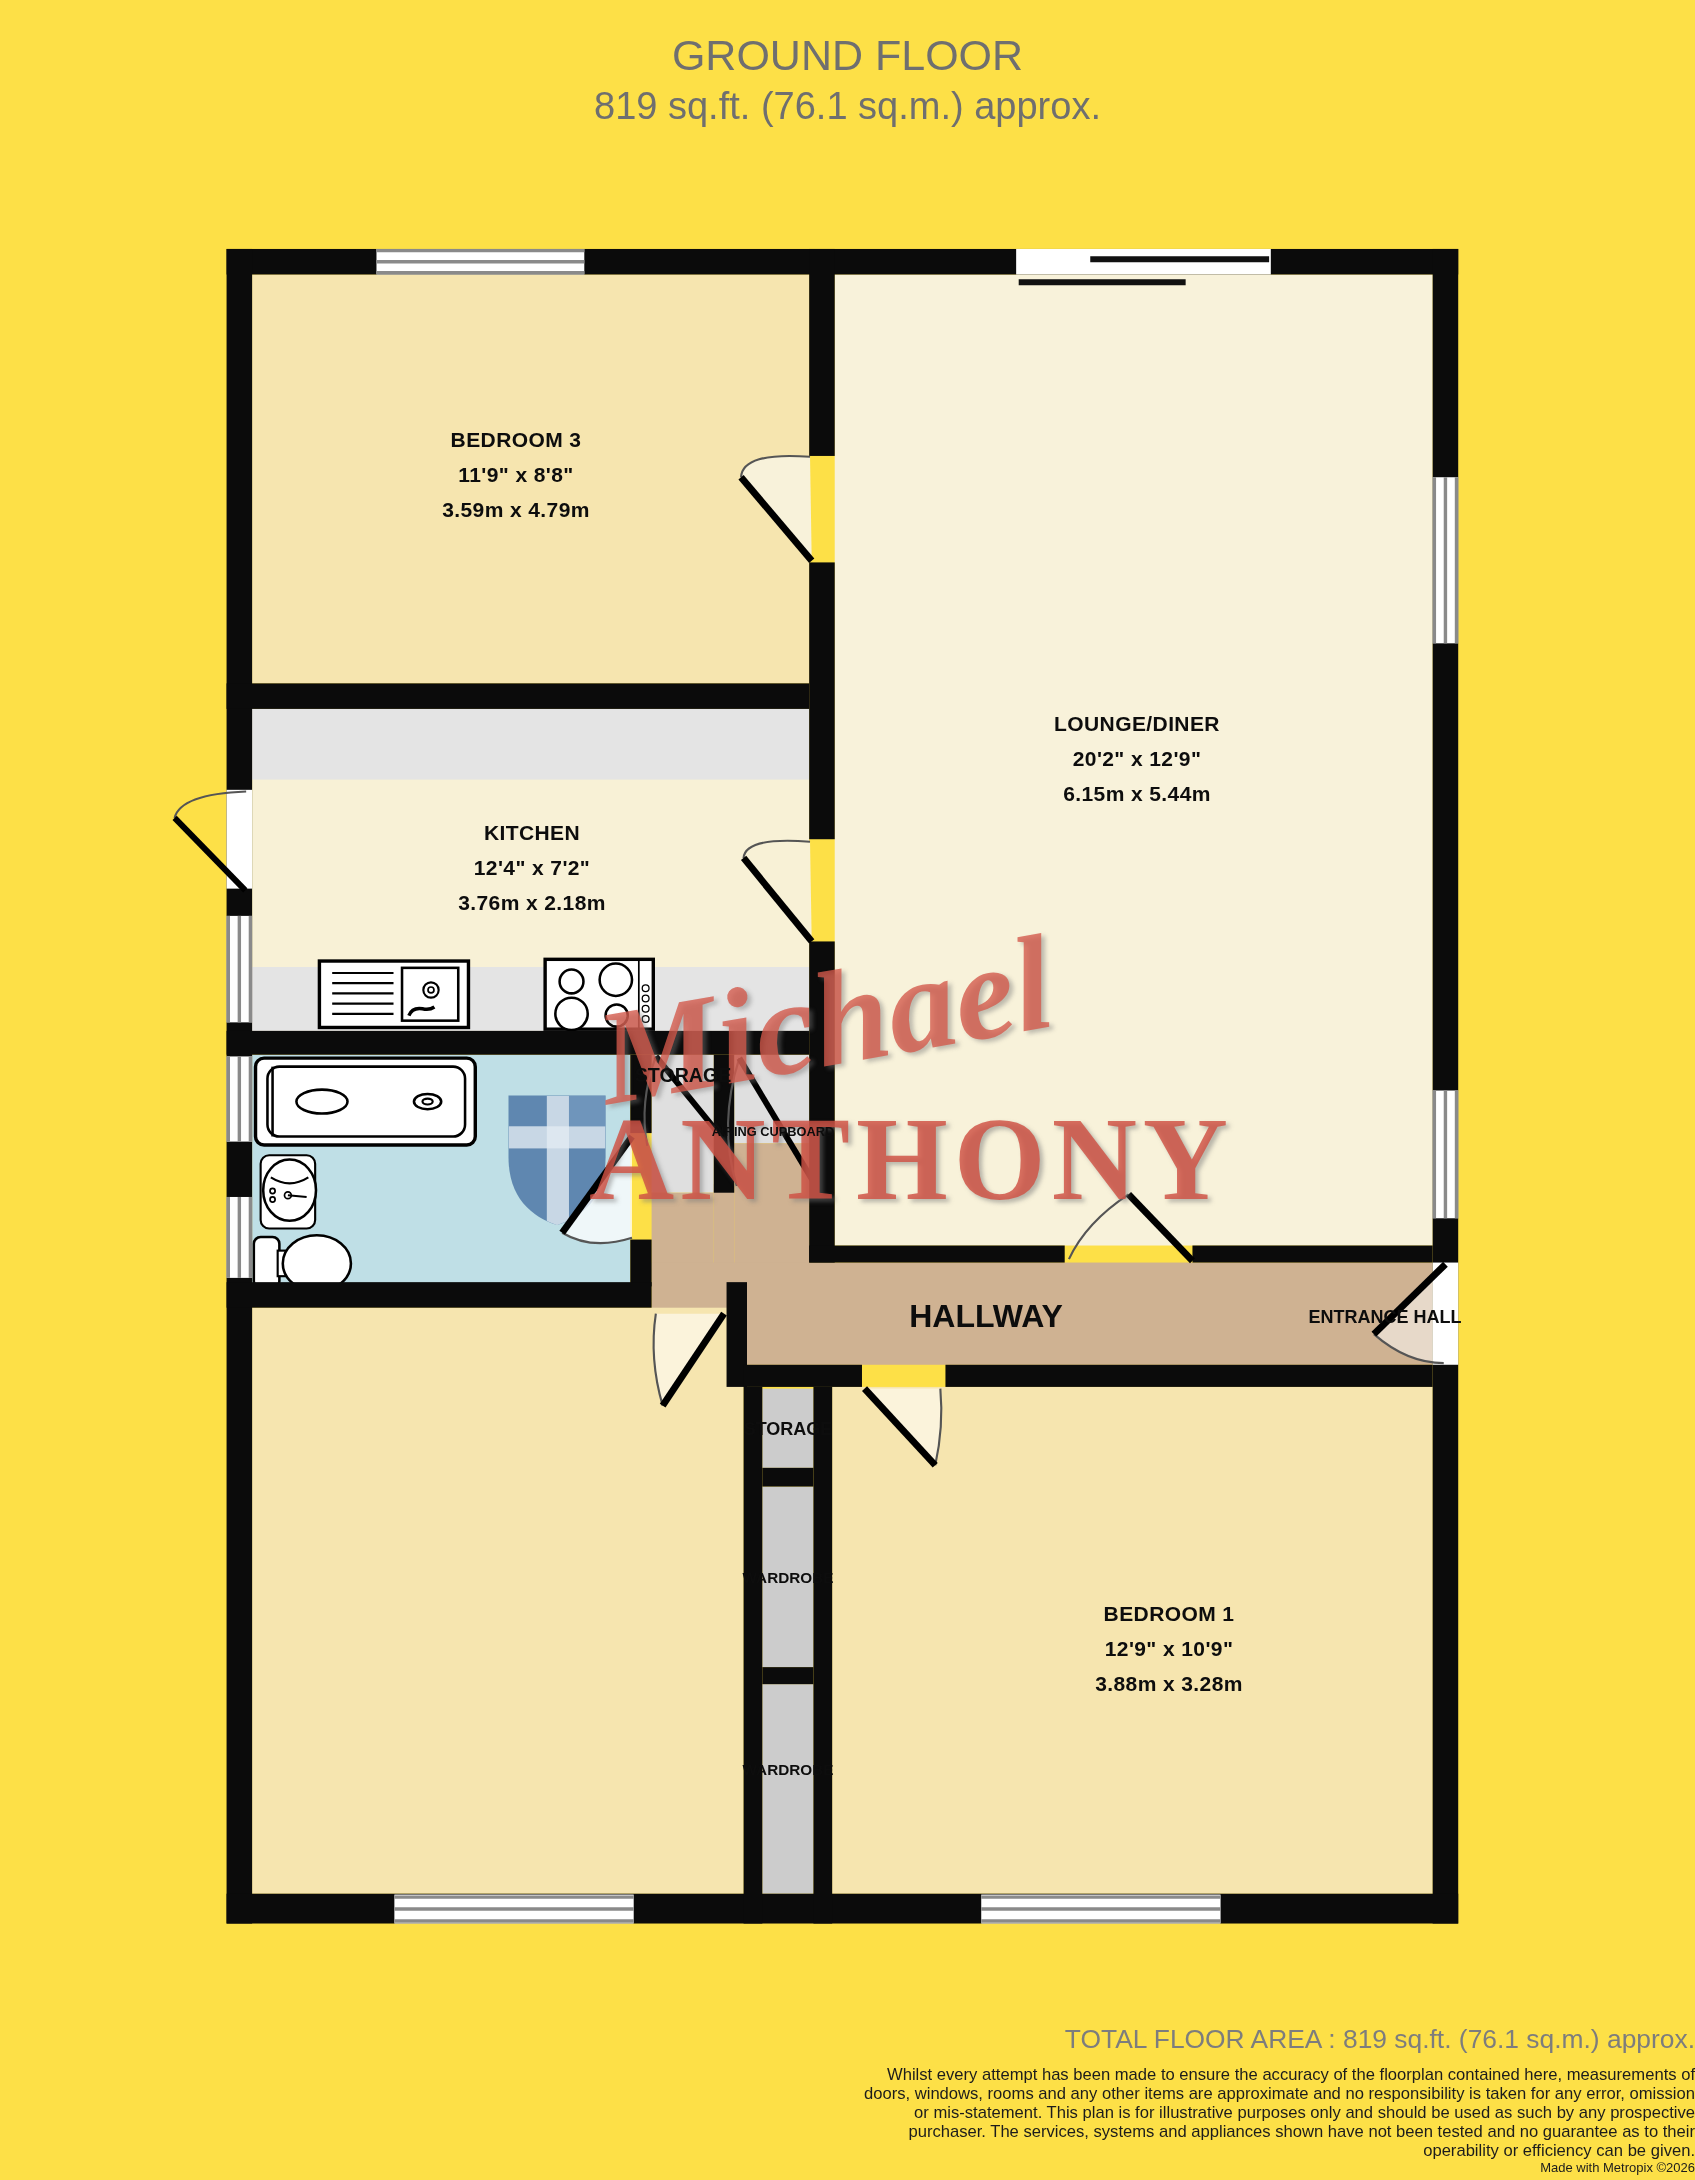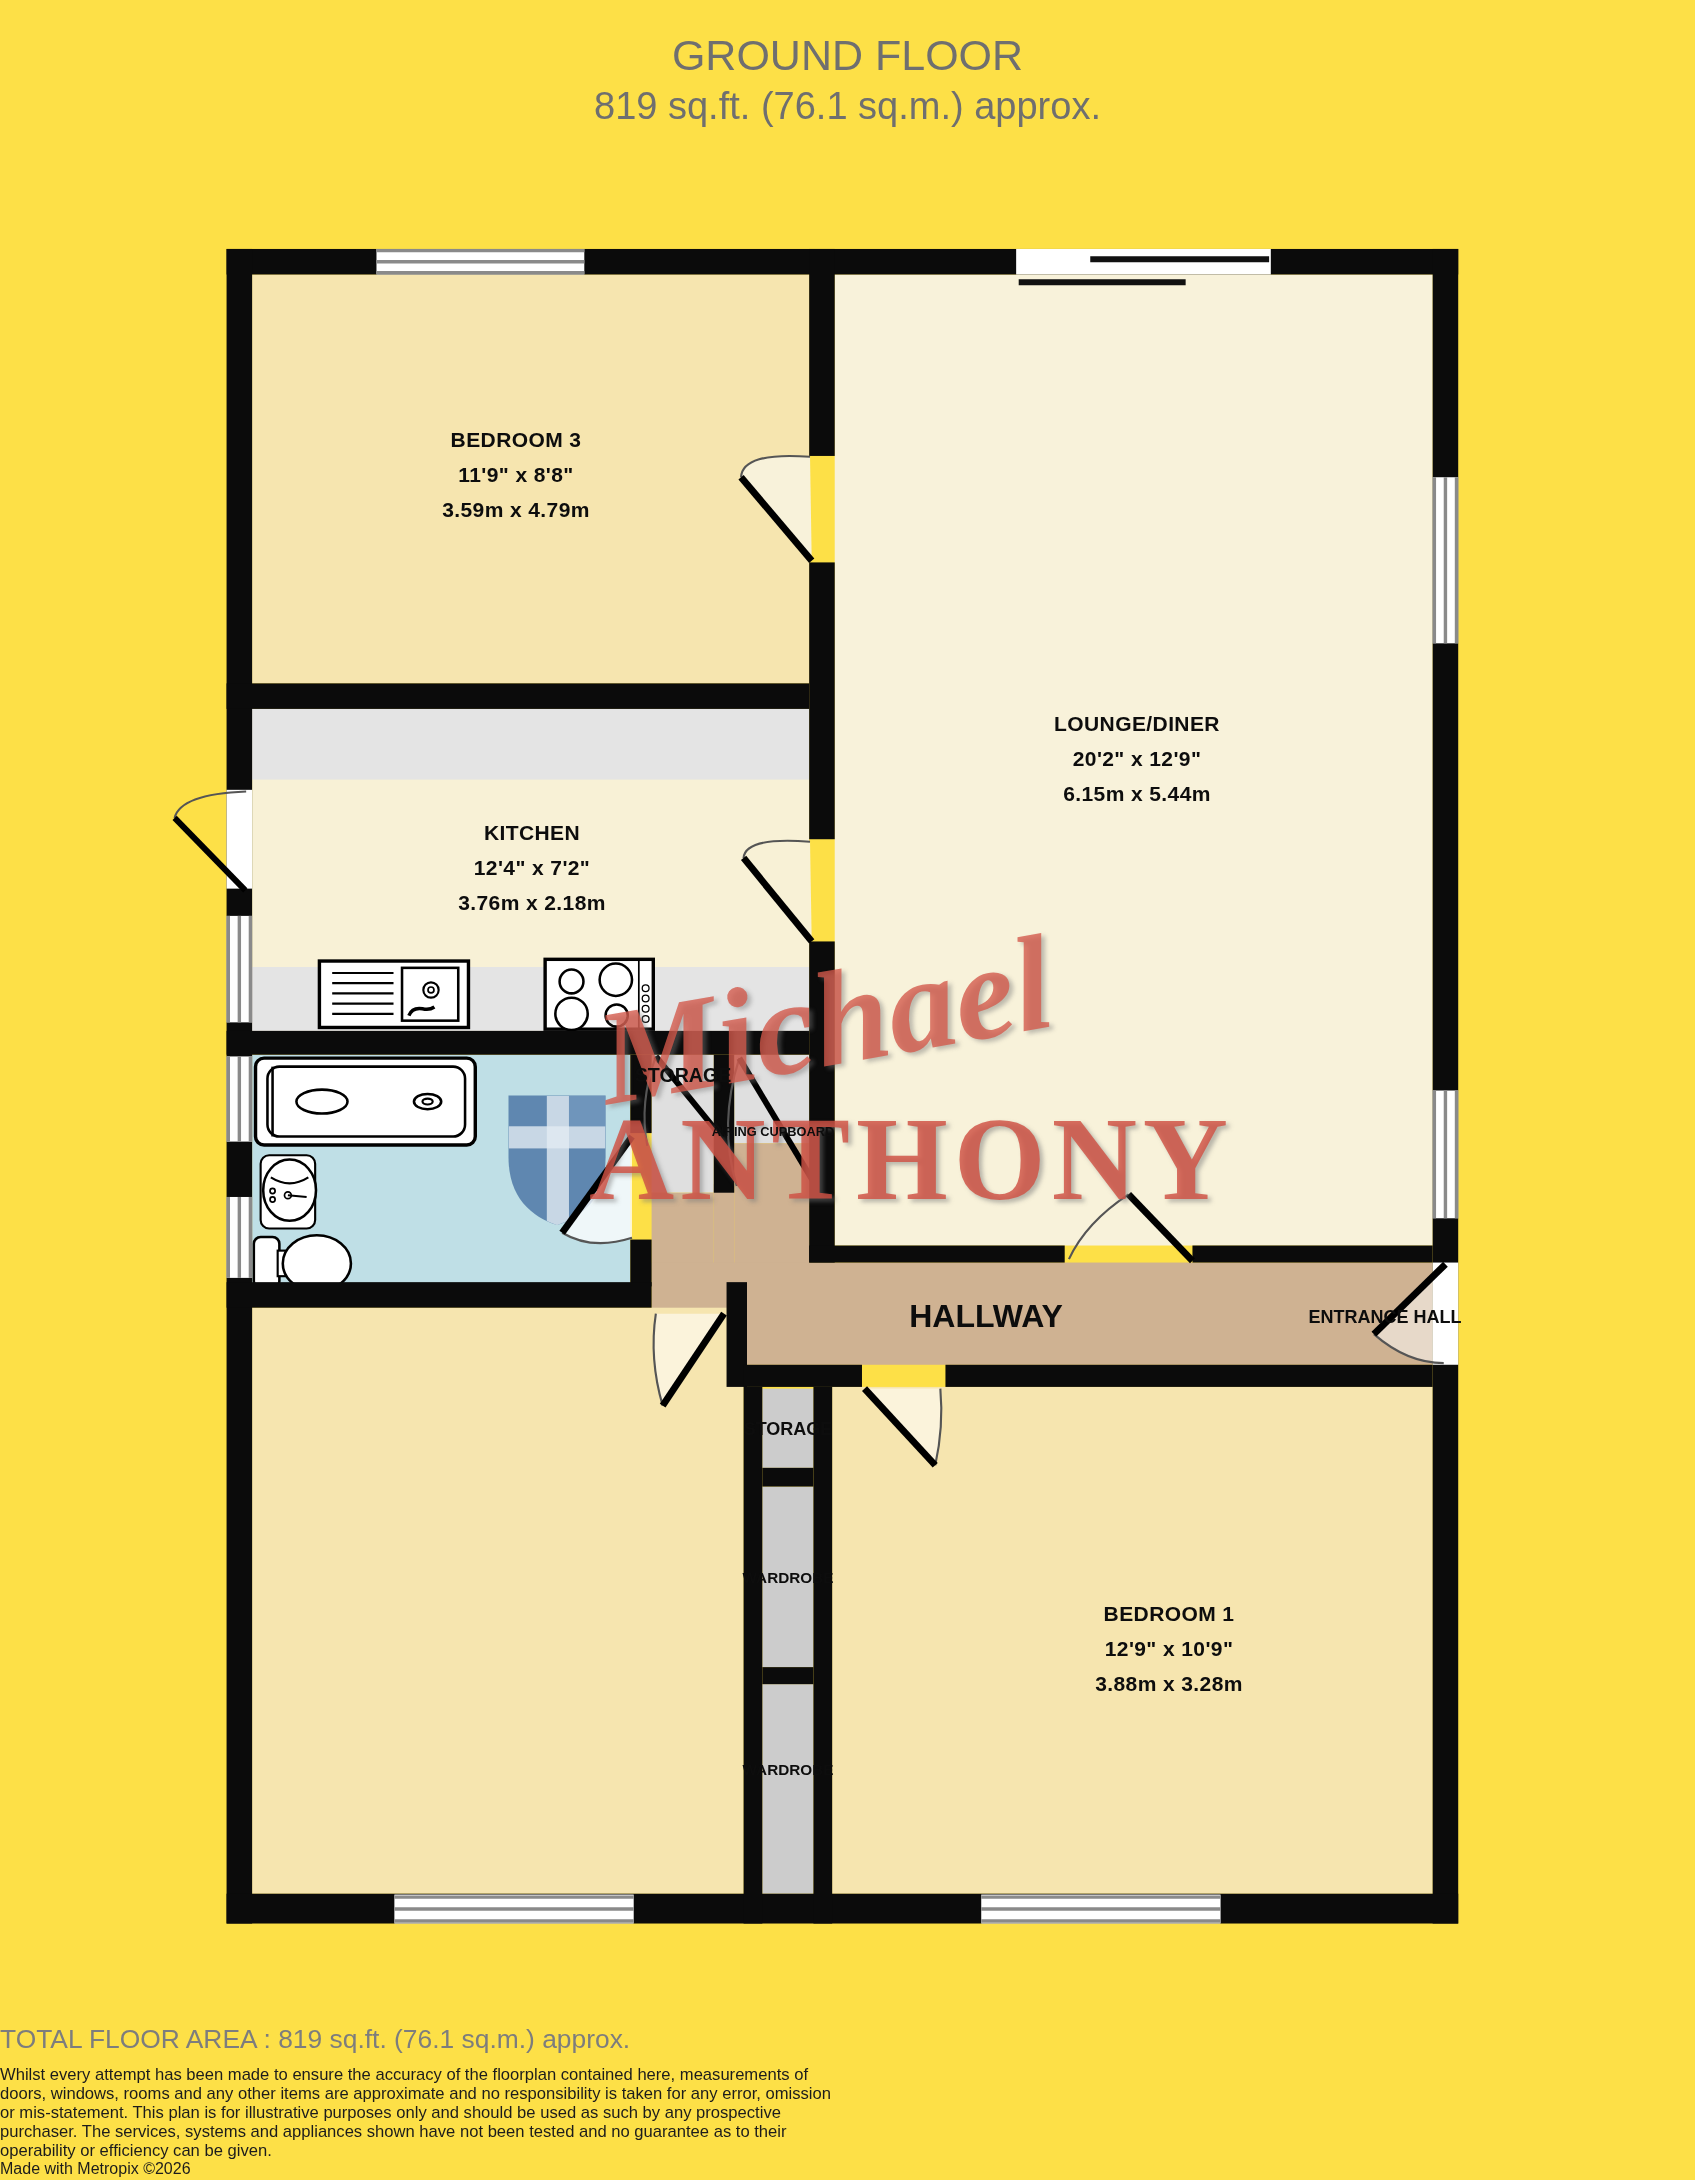--- a/index.html
+++ b/index.html
@@ -12,25 +12,25 @@
   .lbl{position:absolute;transform:translate(-50%,-50%);text-align:center;color:#0d0d0d;
        font-weight:bold;white-space:nowrap;z-index:10;}
   .lbl .rn, .lbl .rd{font-size:21px;line-height:35px;letter-spacing:0.4px;}
   .wm-script{position:absolute;left:596px;top:944px;width:443px;text-align:center;z-index:4;
        font-family:"Liberation Serif",serif;font-style:italic;font-weight:bold;font-size:135px;
        color:rgba(212,88,74,0.78);transform:rotate(-10deg);
        text-shadow:3.4px 3.4px 4.3px rgba(120,120,120,0.45);pointer-events:none;}
   .wm-caps{position:absolute;left:558px;top:1092px;width:707px;text-align:center;z-index:4;
        font-family:"Liberation Serif",serif;font-weight:bold;font-size:118px;letter-spacing:6px;
        color:rgba(208,80,67,0.82);text-shadow:3.4px 3.4px 4.3px rgba(120,120,120,0.5);pointer-events:none;}
-  .ftr{position:absolute;left:0;width:100%;text-align:left;z-index:12;}
+  .ftr{position:absolute;left:0;width:100%;text-align:right;z-index:12;}
   .ftr.total{top:2024px;font-size:26.4px;color:#7d7d7d;}
   .ftr.disc{top:2065px;}
   .ftr.disc .inner{display:inline-block;max-width:839px;font-size:16.6px;line-height:19px;color:#1c1c1c;}
-  .ftr.credit{top:2160px;font-size:16px;color:#1c1c1c;}
+  .ftr.credit{top:2160px;font-size:13px;color:#1c1c1c;}
 </style>
 </head>
 <body>
 
 <div class="page">
 
   <div class="hdr">
     <div class="t1">GROUND FLOOR</div>
     <div class="t2">819 sq.ft. (76.1 sq.m.) approx.</div>
   </div>

